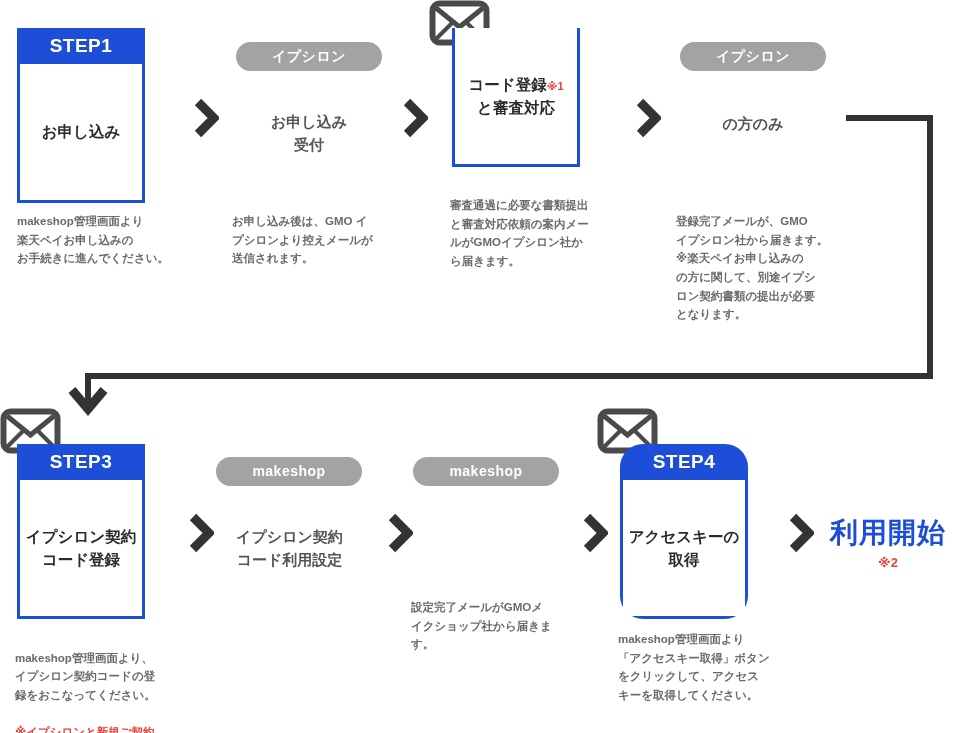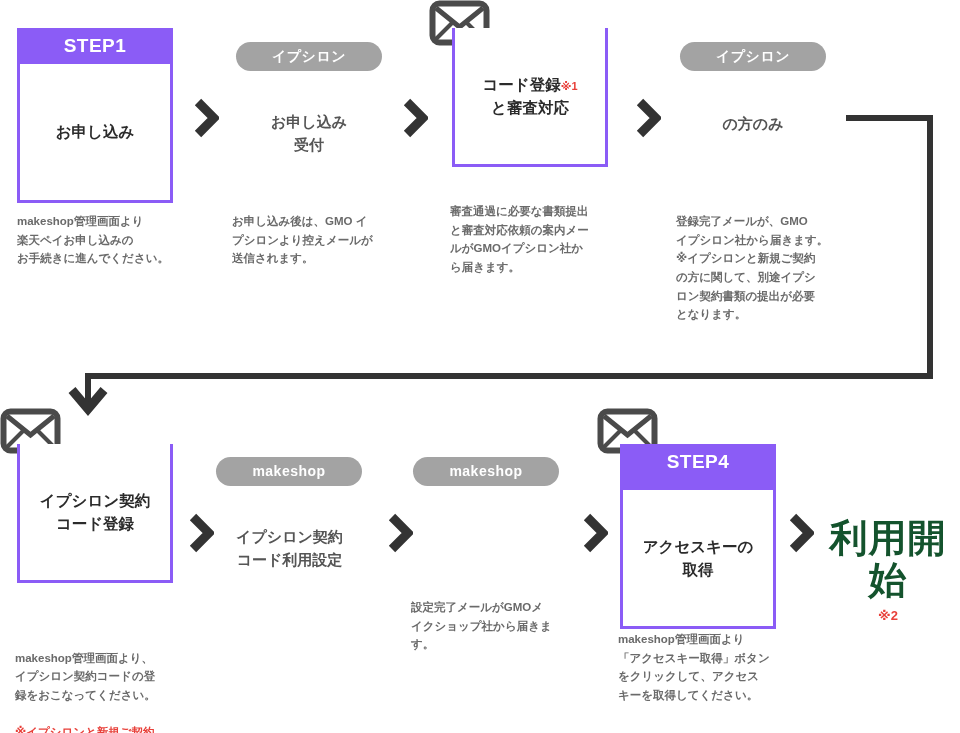--- a/index.html
+++ b/index.html
@@ -18,22 +18,22 @@
 
   .canvas {
     position: relative;
     width: 960px;
     height: 733px;
   }
 
   
   .step-card {
     position: absolute;
-    width: 156px;
-    background: #8b5cf6;
+    width: 128px;
+    background: #1d4ed8;
     box-sizing: border-box;
   }
   .step-card .step-header {
     height: 36px;
     line-height: 36px;
     text-align: center;
     color: #ffffff;
     font-size: 19px;
     font-weight: bold;
     letter-spacing: 0.5px;
@@ -122,22 +122,22 @@
     height: 733px;
     pointer-events: none;
   }
 
   
   .final {
     position: absolute;
     text-align: center;
   }
   .final .final-title {
-    color: #14532d;
-    font-size: 38px;
+    color: #1d4ed8;
+    font-size: 28px;
     font-weight: bold;
     letter-spacing: 1px;
     line-height: 1.1;
   }
   .final .final-note {
     color: #E8403A;
     font-size: 13px;
     font-weight: bold;
     margin-top: 6px;
   }
@@ -193,50 +193,51 @@
   </div>
 
   <div class="step-card" style="left:452px; top:28px;">
     <div class="step-body">
       <div>
         <span>コード登録</span><span class="mark-red">※1</span><br>
         <span>と審査対応</span>
       </div>
     </div>
   </div>
-  <div class="caption" style="left:450px; top:202px; width:180px;">審査通過に必要な書類提出
+  <div class="caption" style="left:450px; top:196px; width:180px;">審査通過に必要な書類提出
 と審査対応依頼の案内メー
 ルがGMOイプシロン社か
 ら届きます。</div>
 
   <div class="chevron" style="left:635px; top:98px;">
     <svg width="26" height="40" viewBox="0 0 26 40">
       <polyline points="5,4 21,20 5,36" fill="none" stroke="#333333" stroke-width="9" stroke-linejoin="miter" stroke-linecap="butt"></polyline>
     </svg>
   </div>
 
   <div class="pill" style="left:680px; top:42px; width:146px;">イプシロン</div>
   <div class="stage-label" style="left:680px; top:112px; width:146px; white-space:pre-line;">の方のみ</div>
   <div class="caption" style="left:676px; top:212px; width:180px;">登録完了メールが、GMO
 イプシロン社から届きます。
-※イプシロンと新規ご契約
+※楽天ペイお申し込みの
 の方に関して、別途イプシ
 ロン契約書類の提出が必要
 となります。</div>
 
   <div class="envelope" style="left:0px; top:408px;">
     <svg width="61" height="46" viewBox="0 0 61 46">
       <rect x="3.5" y="3.5" width="54" height="39" rx="7" ry="7" fill="#ffffff" stroke="#4A4A4A" stroke-width="6"></rect>
       <polyline points="7,8 30.5,27 54,8" fill="none" stroke="#4A4A4A" stroke-width="5" stroke-linejoin="miter"></polyline>
       <line x1="7" y1="39" x2="24" y2="22" stroke="#4A4A4A" stroke-width="4"></line>
       <line x1="54" y1="39" x2="37" y2="22" stroke="#4A4A4A" stroke-width="4"></line>
     </svg>
   </div>
 
   <div class="step-card" style="left:17px; top:444px;">
+    <div class="step-header">STEP3</div>
     <div class="step-body" style="white-space:pre-line;">イプシロン契約
 コード登録</div>
   </div>
   <div class="caption" style="left:15px; top:630px; width:178px;">
     <span style="white-space:pre-line;">makeshop管理画面より、
 イプシロン契約コードの登
 録をおこなってください。</span><br>
     <span class="cap-red" style="white-space:pre-line;">※イプシロンと新規ご契約
 の方のみ</span>
   </div>
@@ -270,23 +271,23 @@
 
   <div class="envelope" style="left:597px; top:408px;">
     <svg width="61" height="46" viewBox="0 0 61 46">
       <rect x="3.5" y="3.5" width="54" height="39" rx="7" ry="7" fill="#ffffff" stroke="#4A4A4A" stroke-width="6"></rect>
       <polyline points="7,8 30.5,27 54,8" fill="none" stroke="#4A4A4A" stroke-width="5" stroke-linejoin="miter"></polyline>
       <line x1="7" y1="39" x2="24" y2="22" stroke="#4A4A4A" stroke-width="4"></line>
       <line x1="54" y1="39" x2="37" y2="22" stroke="#4A4A4A" stroke-width="4"></line>
     </svg>
   </div>
 
-  <div class="step-card" style="left:620px; top:444px;">
+  <div class="step-card" style="left:620px; top:444px;border-radius:23px;">
     <div class="step-header">STEP4</div>
-    <div class="step-body" style="white-space:pre-line;margin-top:10px;">アクセスキーの
+    <div class="step-body" style="white-space:pre-line;">アクセスキーの
 取得</div>
   </div>
   <div class="caption" style="left:618px; top:630px; width:180px;">makeshop管理画面より
 「アクセスキー取得」ボタン
 をクリックして、アクセス
 キーを取得してください。</div>
 
   <div class="chevron" style="left:788px; top:513px;">
     <svg width="26" height="40" viewBox="0 0 26 40">
       <polyline points="5,4 21,20 5,36" fill="none" stroke="#333333" stroke-width="9" stroke-linejoin="miter" stroke-linecap="butt"></polyline>

